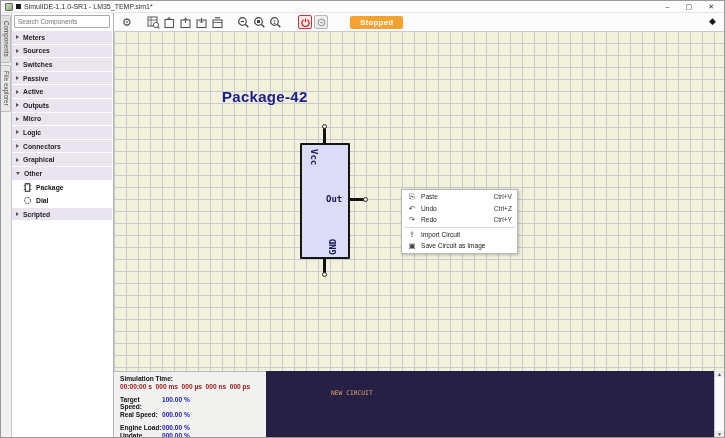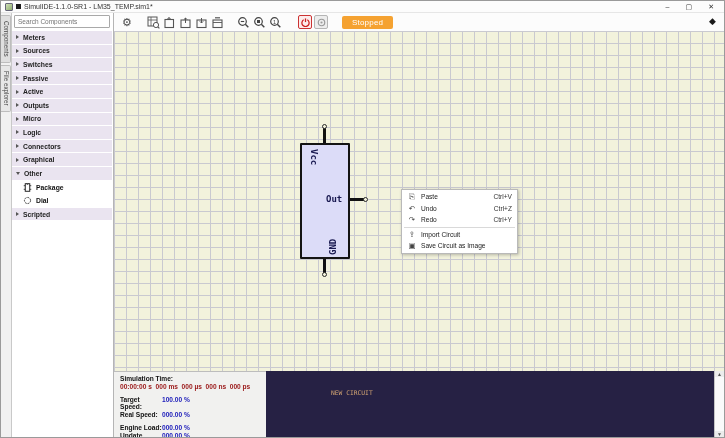--- a/index.html
+++ b/index.html
@@ -36,21 +36,21 @@
     background:#fff; font-size:6.8px; font-weight:bold; color:#111; }
   .subicon { width:9px; height:9px; flex:0 0 9px; }
   
   .toolbar { position:absolute; top:12px; left:113px; right:0; height:18px; background:#fcfcfc;
     display:flex; align-items:center; padding-left:6px; }
   .tbtn { width:14px; height:14px; display:flex; align-items:center; justify-content:center; margin-right:2px; }
   .gear { font-size:11px; color:#4a4a4a; line-height:1; }
   .sp1 { margin-left:10px; } .sp2 { margin-left:10px; } .sp3 { margin-left:14px; }
   .powerbox { border:1px solid #cc3333; background:#fdecec; border-radius:2px; }
   .pausebox { border:1px solid #b5b5b5; background:#ededed; border-radius:2px; }
-  .status-badge { margin-left:12px; background:#F5A231; color:#fff; font-weight:normal; font-size:8px;
+  .status-badge { margin-left:20px; background:#F5A231; color:#fff; font-weight:bold; font-size:8px;
     padding:2px 10px; border-radius:2px; letter-spacing:.2px; }
   .infobtn { position:absolute; right:8px; top:3px; font-size:9px; color:#1a1a1a; }
   
   .canvas { position:absolute; top:30px; left:113px; right:0; bottom:66px;
     background-color:#F2F2DC;
     background-image:linear-gradient(#c9c9d0 1.4px, transparent 1.4px),
                      linear-gradient(90deg,#c9c9d0 1.4px, transparent 1.4px);
     background-size:12px 12px; }
   .pkg-label { position:absolute; left:108px; top:57px; font-size:15px; font-weight:bold; color:#20208A; letter-spacing:.3px; }
   .component { position:absolute; left:186px; top:112px; width:50px; height:116px;
@@ -251,20 +251,21 @@
       <svg width="9" height="9" viewBox="0 0 10 10">
           <circle cx="5" cy="5" r="3.6" fill="none" stroke="#9a9a9a" stroke-width="1.3"></circle>
           <circle cx="5" cy="5" r="1.2" fill="#9a9a9a"></circle>
         </svg>
     </span>
     <span class="status-badge">Stopped</span>
     <span class="infobtn">◆</span>
   </div>
 
   <div class="canvas">
+    <div class="pkg-label">Package-42</div>
 
     <div class="pin pin-top"></div>
     <div class="pin pin-bottom"></div>
     <div class="pin pin-right"></div>
     <div class="pindot dot-top"></div>
     <div class="pindot dot-bottom"></div>
     <div class="pindot dot-right"></div>
 
     <div class="component"></div>
     <div class="pinlabel lbl-vcc">Vcc</div>

